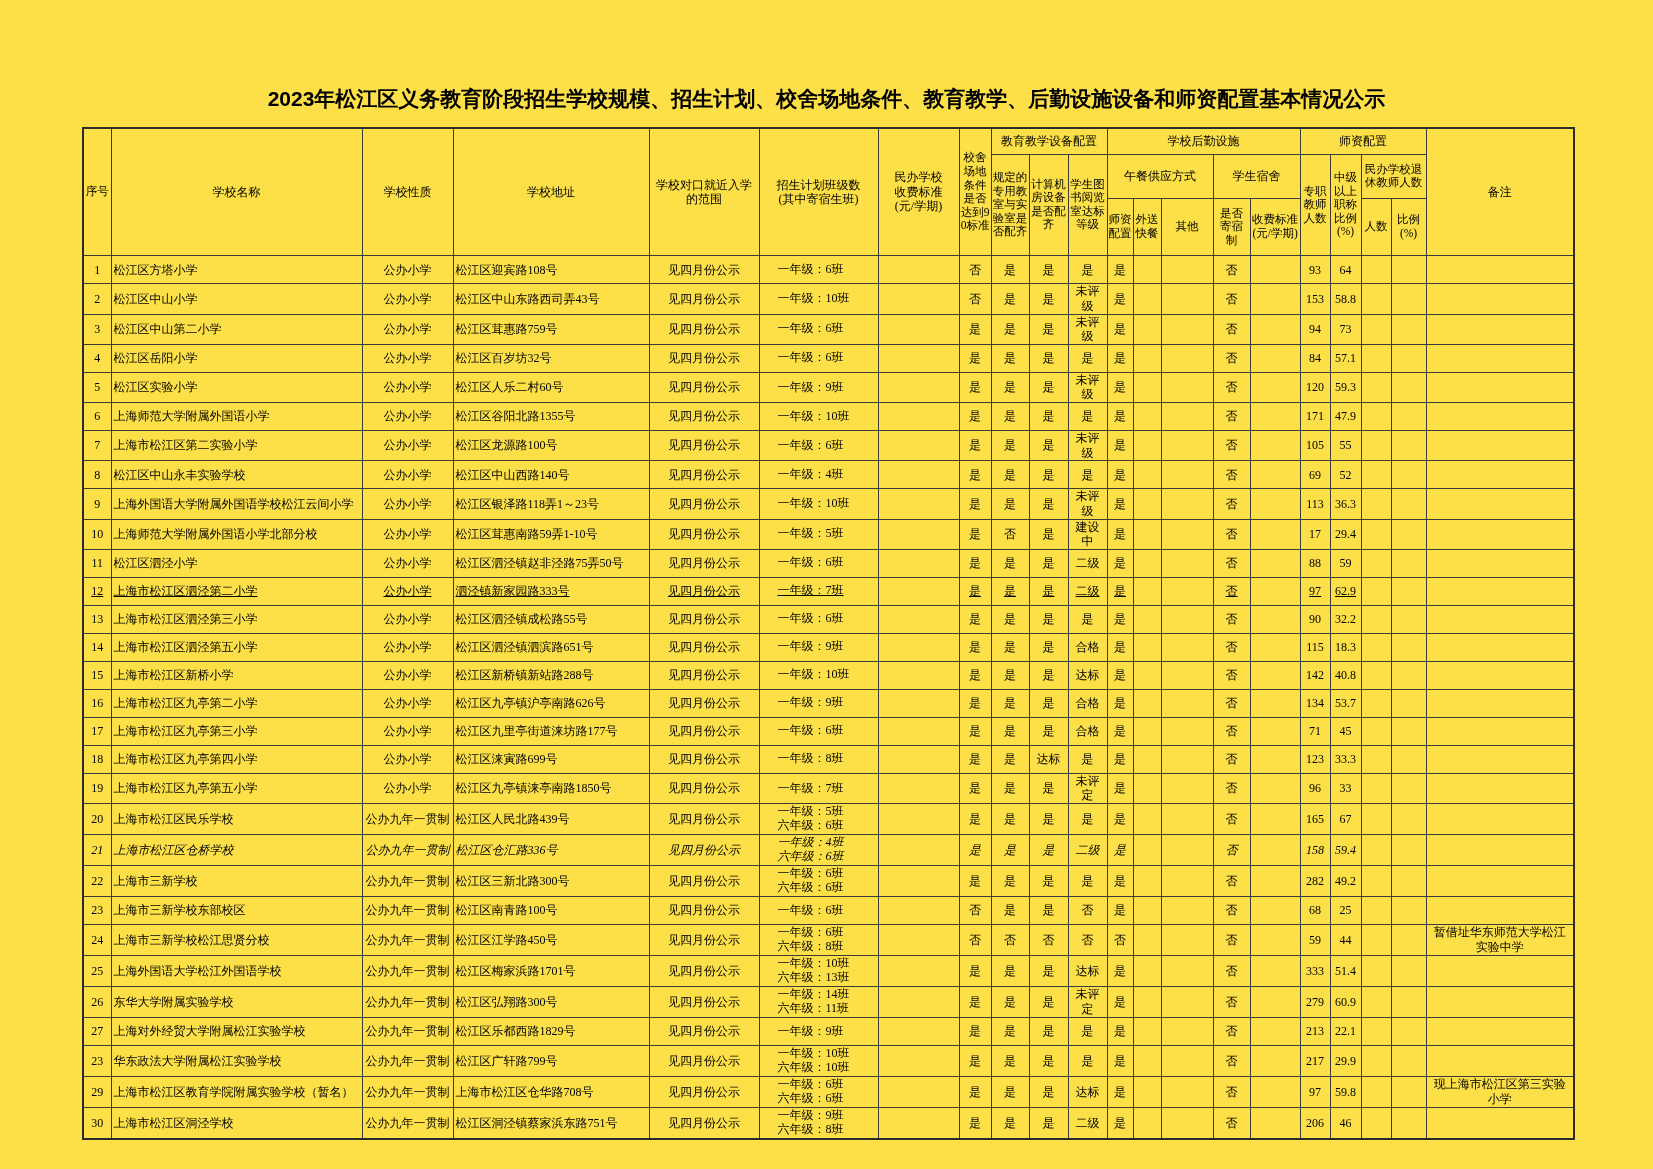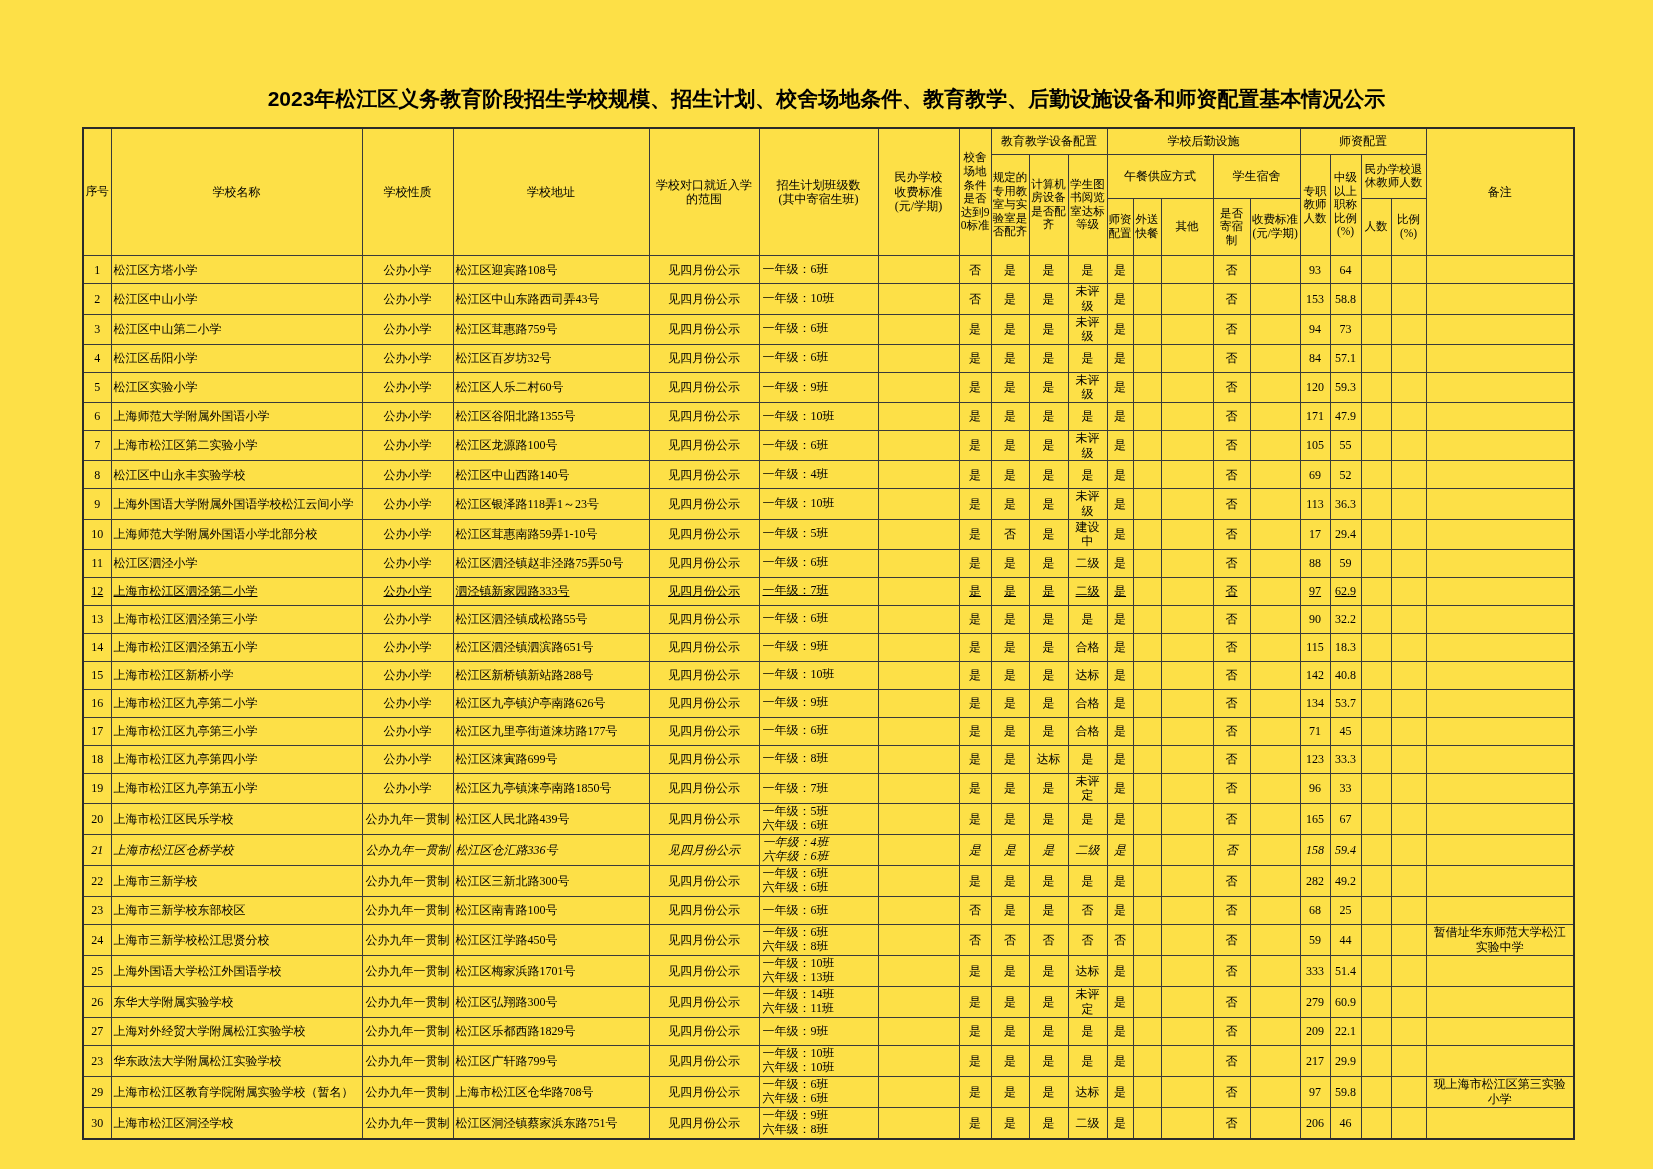--- a/index.html
+++ b/index.html
@@ -29,21 +29,21 @@
     padding:0 2px;
     font-size:12px;line-height:1.22;
     white-space:pre-line;
     overflow:hidden;
     word-break:break-all;
   }
   thead th{font-size:12px;}
   thead th.small{font-size:11.5px;line-height:1.18;padding:8px 1px;}
   tbody td{font-size:12.5px;}
   tbody td.left{text-align:left;}
-  tbody td.plan{text-align:left;padding-left:3px;font-size:12px;line-height:1.15;margin-top:27px;}
+  tbody td.plan{text-align:left;padding-left:18px;font-size:12px;line-height:1.15;margin-top:27px;}
   tbody td.num{font-family:"Liberation Serif","DejaVu Serif",serif;}
   tr.h1{height:26px;} tr.h2{height:30px;} tr.h3{height:44px;}
 </style>
 </head>
 <body>
 
 <div class="page">
 
   <div class="doc-title">2023年松江区义务教育阶段招生学校规模、招生计划、校舍场地条件、教育教学、后勤设施设备和师资配置基本情况公示</div>
 
@@ -727,21 +727,21 @@
           <td></td>
           <td>是</td>
           <td>是</td>
           <td>是</td>
           <td>是</td>
           <td>是</td>
           <td></td>
           <td></td>
           <td>否</td>
           <td></td>
-          <td class="num">209</td>
+          <td class="num">213</td>
           <td class="num">22.1</td>
           <td class="num"></td>
           <td class="num"></td>
           <td></td>
         </tr>
         <tr style="height: 31px;">
           <td>23</td>
           <td class="left">华东政法大学附属松江实验学校</td>
           <td>公办九年一贯制</td>
           <td class="left">松江区广轩路799号</td>

